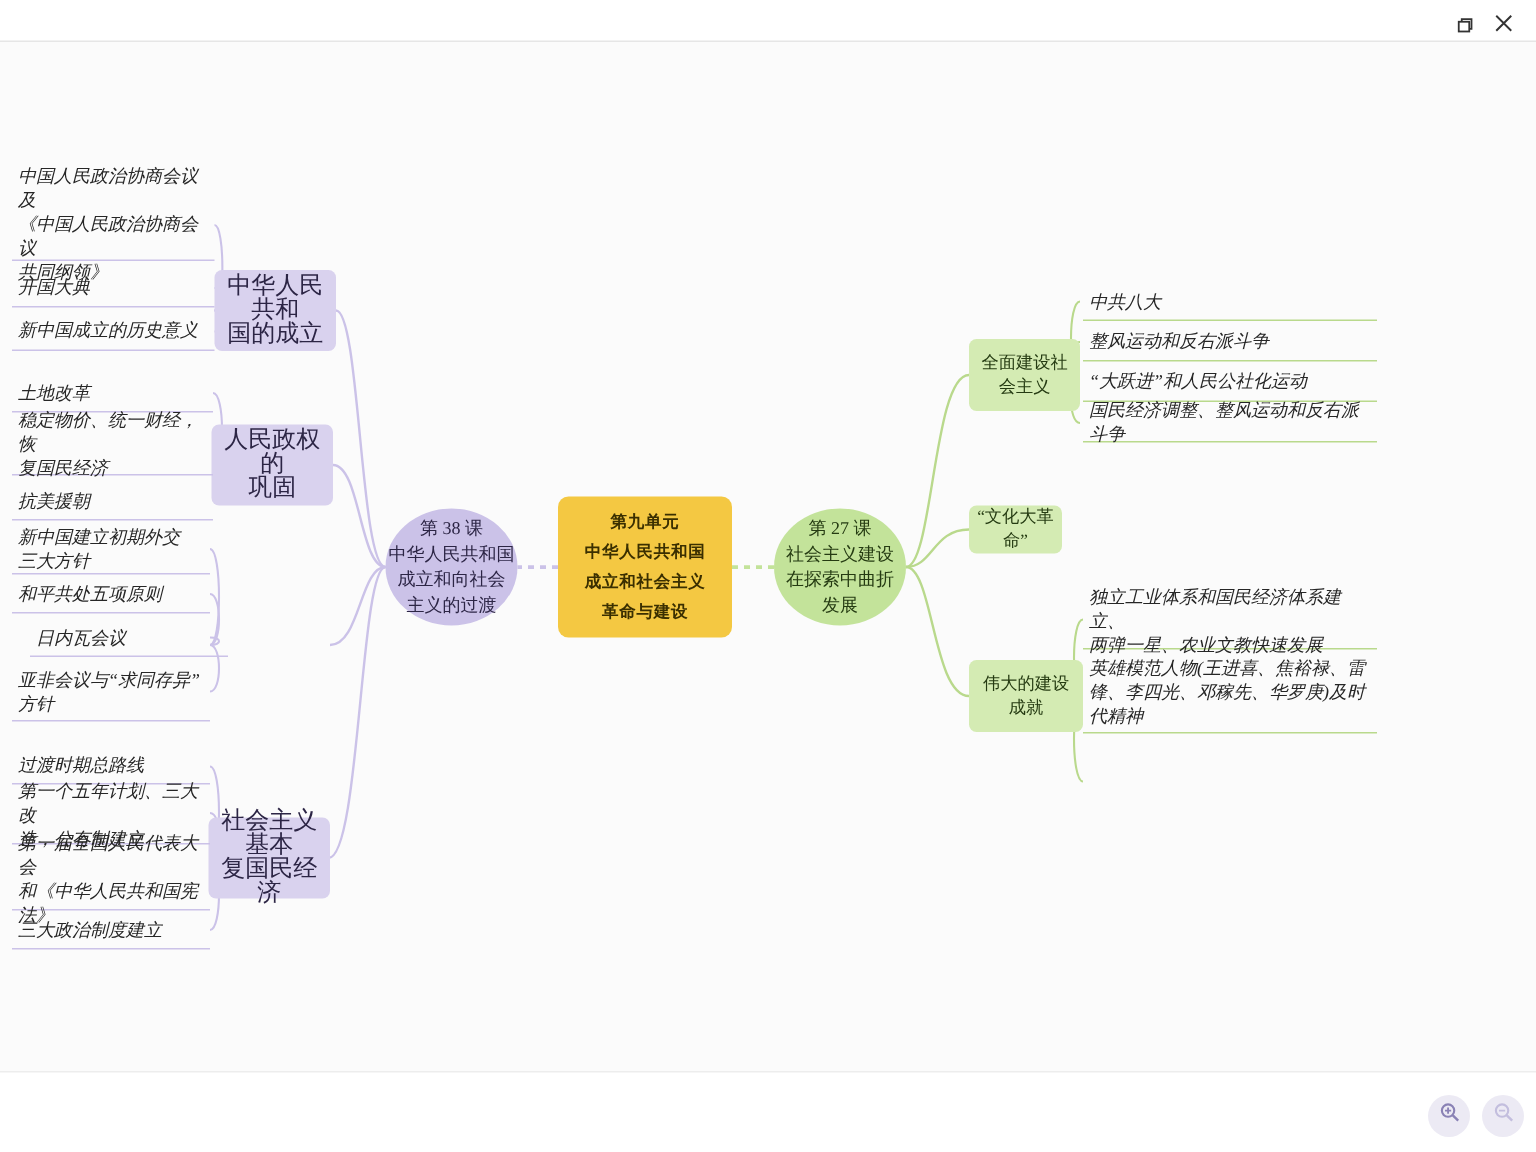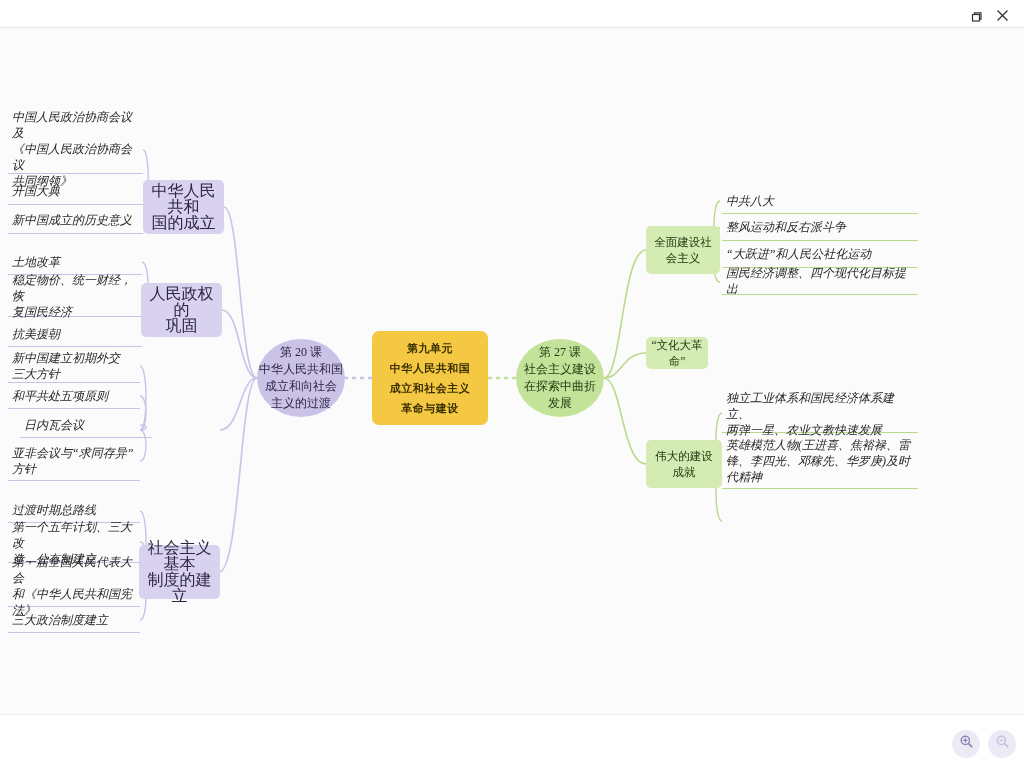--- a/index.html
+++ b/index.html
@@ -221,31 +221,31 @@
     <path d="M 722 464 C 714 464 714 413 722 413" stroke="#b9d98c" stroke-width="1.4" fill="none"></path>
     <path d="M 722 464 C 714 464 714 460 722 460" stroke="#b9d98c" stroke-width="1.4" fill="none"></path>
     <path d="M 722 464 C 714 464 714 521 722 521" stroke="#b9d98c" stroke-width="1.4" fill="none"></path>
   </svg>
 
   <div class="node center-node" style="left:372px; top:331px; width:116px; height:94px; white-space:pre-line;">第九单元
 中华人民共和国
 成立和社会主义
 革命与建设</div>
 
-  <div class="node oval-purple" style="left:257px; top:339px; width:88px; height:78px; white-space:pre-line;">第 20 课
+  <div class="node oval-purple" style="left:257px; top:339px; width:88px; height:78px; white-space:pre-line;">第 38 课
 中华人民共和国
 成立和向社会
 主义的过渡</div>
 
   <div class="node sub-purple" style="left:143px; top:180px; width:81px; height:54px; white-space:pre-line;">中华人民共和
 国的成立</div>
   <div class="node sub-purple" style="left:141px; top:283px; width:81px; height:54px; white-space:pre-line;">人民政权的
 巩固</div>
   <div class="node sub-purple" style="left:139px; top:545px; width:81px; height:54px; white-space:pre-line;">社会主义基本
-制度的建立</div>
+复国民经济</div>
 
   <div class="node leaf leaf-left" style="left:8px; top:124px; width:135px; height:50px; white-space:pre-line;">中国人民政治协商会议及
 《中国人民政治协商会议
 共同纲领》</div>
   <div class="node leaf leaf-left" style="left:8px; top:207px; width:135px; height:27px; white-space:pre-line;">新中国成立的历史意义</div>
   <div class="node leaf leaf-left" style="left:8px; top:178px; width:135px; height:27px; white-space:pre-line;">开国大典</div>
 
   <div class="node leaf leaf-left" style="left:8px; top:249px; width:134px; height:26px; white-space:pre-line;">土地改革</div>
   <div class="node leaf leaf-left" style="left:8px; top:275px; width:134px; height:42px; white-space:pre-line;">稳定物价、统一财经，恢
 复国民经济</div>
@@ -272,21 +272,21 @@
 
   <div class="node sub-green" style="left:646px; top:226px; width:74px; height:48px; white-space:pre-line;">全面建设社
 会主义</div>
   <div class="node sub-green" style="left:646px; top:337px; width:62px; height:32px; white-space:pre-line;">“文化大革命”</div>
   <div class="node sub-green" style="left:646px; top:440px; width:76px; height:48px; white-space:pre-line;">伟大的建设
 成就</div>
 
   <div class="node leaf leaf-right" style="left:722px; top:188px; width:196px; height:26px; white-space:pre-line;">中共八大</div>
   <div class="node leaf leaf-right" style="left:722px; top:214px; width:196px; height:27px; white-space:pre-line;">整风运动和反右派斗争</div>
   <div class="node leaf leaf-right" style="left:722px; top:241px; width:196px; height:27px; white-space:pre-line;">“大跃进”和人民公社化运动</div>
-  <div class="node leaf leaf-right" style="left:722px; top:268px; width:196px; height:27px; white-space:pre-line;">国民经济调整、四个现代化目标提出</div>
+  <div class="node leaf leaf-right" style="left:722px; top:268px; width:196px; height:27px; white-space:pre-line;">国民经济调整、整风运动和反右派斗争</div>
 
   <div class="node leaf leaf-right" style="left:722px; top:395px; width:196px; height:38px; white-space:pre-line;">独立工业体系和国民经济体系建立、
 两弹一星、农业文教快速发展</div>
   <div class="node leaf leaf-right" style="left:722px; top:433px; width:196px; height:56px; white-space:pre-line;">英雄模范人物(王进喜、焦裕禄、雷
 锋、李四光、邓稼先、华罗庚)及时
 代精神</div>
 
   <div class="titlebar">
     <div class="win-btn win-restore">
       <svg width="14" height="14" viewBox="0 0 14 14">

